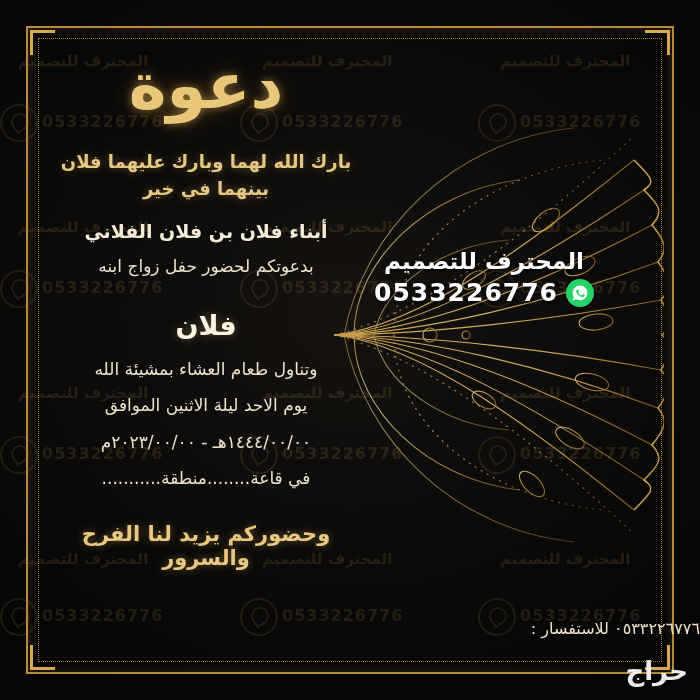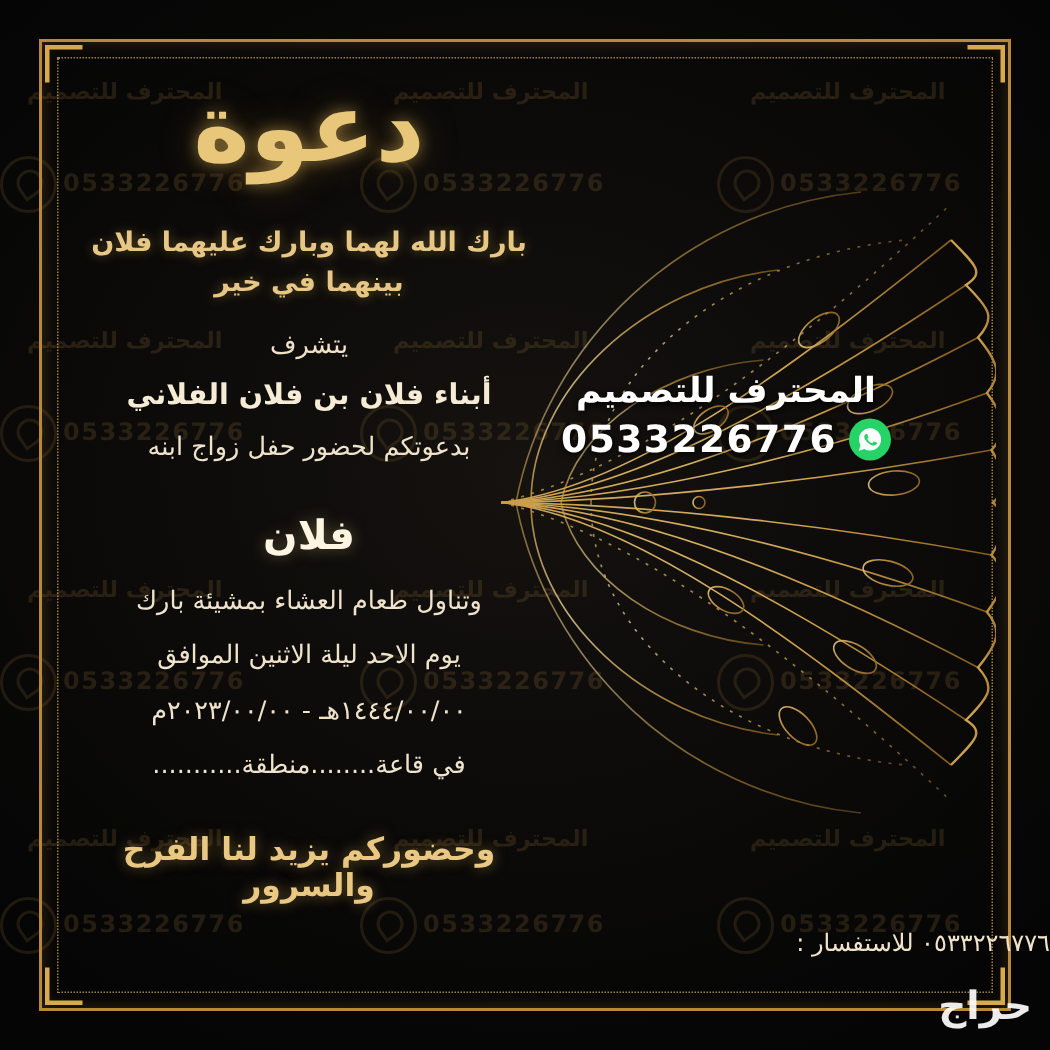--- a/index.html
+++ b/index.html
@@ -332,25 +332,24 @@
         <path d="M60,265 C60,360 160,430 270,440"></path>
       </g>
     </g>
   </svg>
 
   <div class="content">
     <div class="calligraphy-title">
       <div class="da3wa">دعوة</div>
     </div>
     <div class="basmala">بارك الله لهما وبارك عليهما فلان بينهما في خير</div>
-    <div class="line-small">يتشرف</div>
     <div class="line-bold">أبناء فلان بن فلان الفلاني</div>
     <div class="line-reg">بدعوتكم لحضور حفل زواج ابنه</div>
     <div class="groom-name">فلان</div>
-    <div class="line-reg">وتناول طعام العشاء بمشيئة بارك</div>
+    <div class="line-reg">وتناول طعام العشاء بمشيئة الله</div>
     <div class="line-reg">يوم الاحد ليلة الاثنين الموافق</div>
     <div class="line-reg">١٤٤٤/٠٠/٠٠هـ - ٢٠٢٣/٠٠/٠٠م</div>
     <div class="line-reg">في قاعة........منطقة...........</div>
     <div class="closing">وحضوركم يزيد لنا الفرح والسرور</div>
   </div>
 
   <div class="enquiry">
     <span class="num">٠٥٣٣٢٢٦٧٧٦</span>
     <span>للاستفسار :</span>
   </div>

